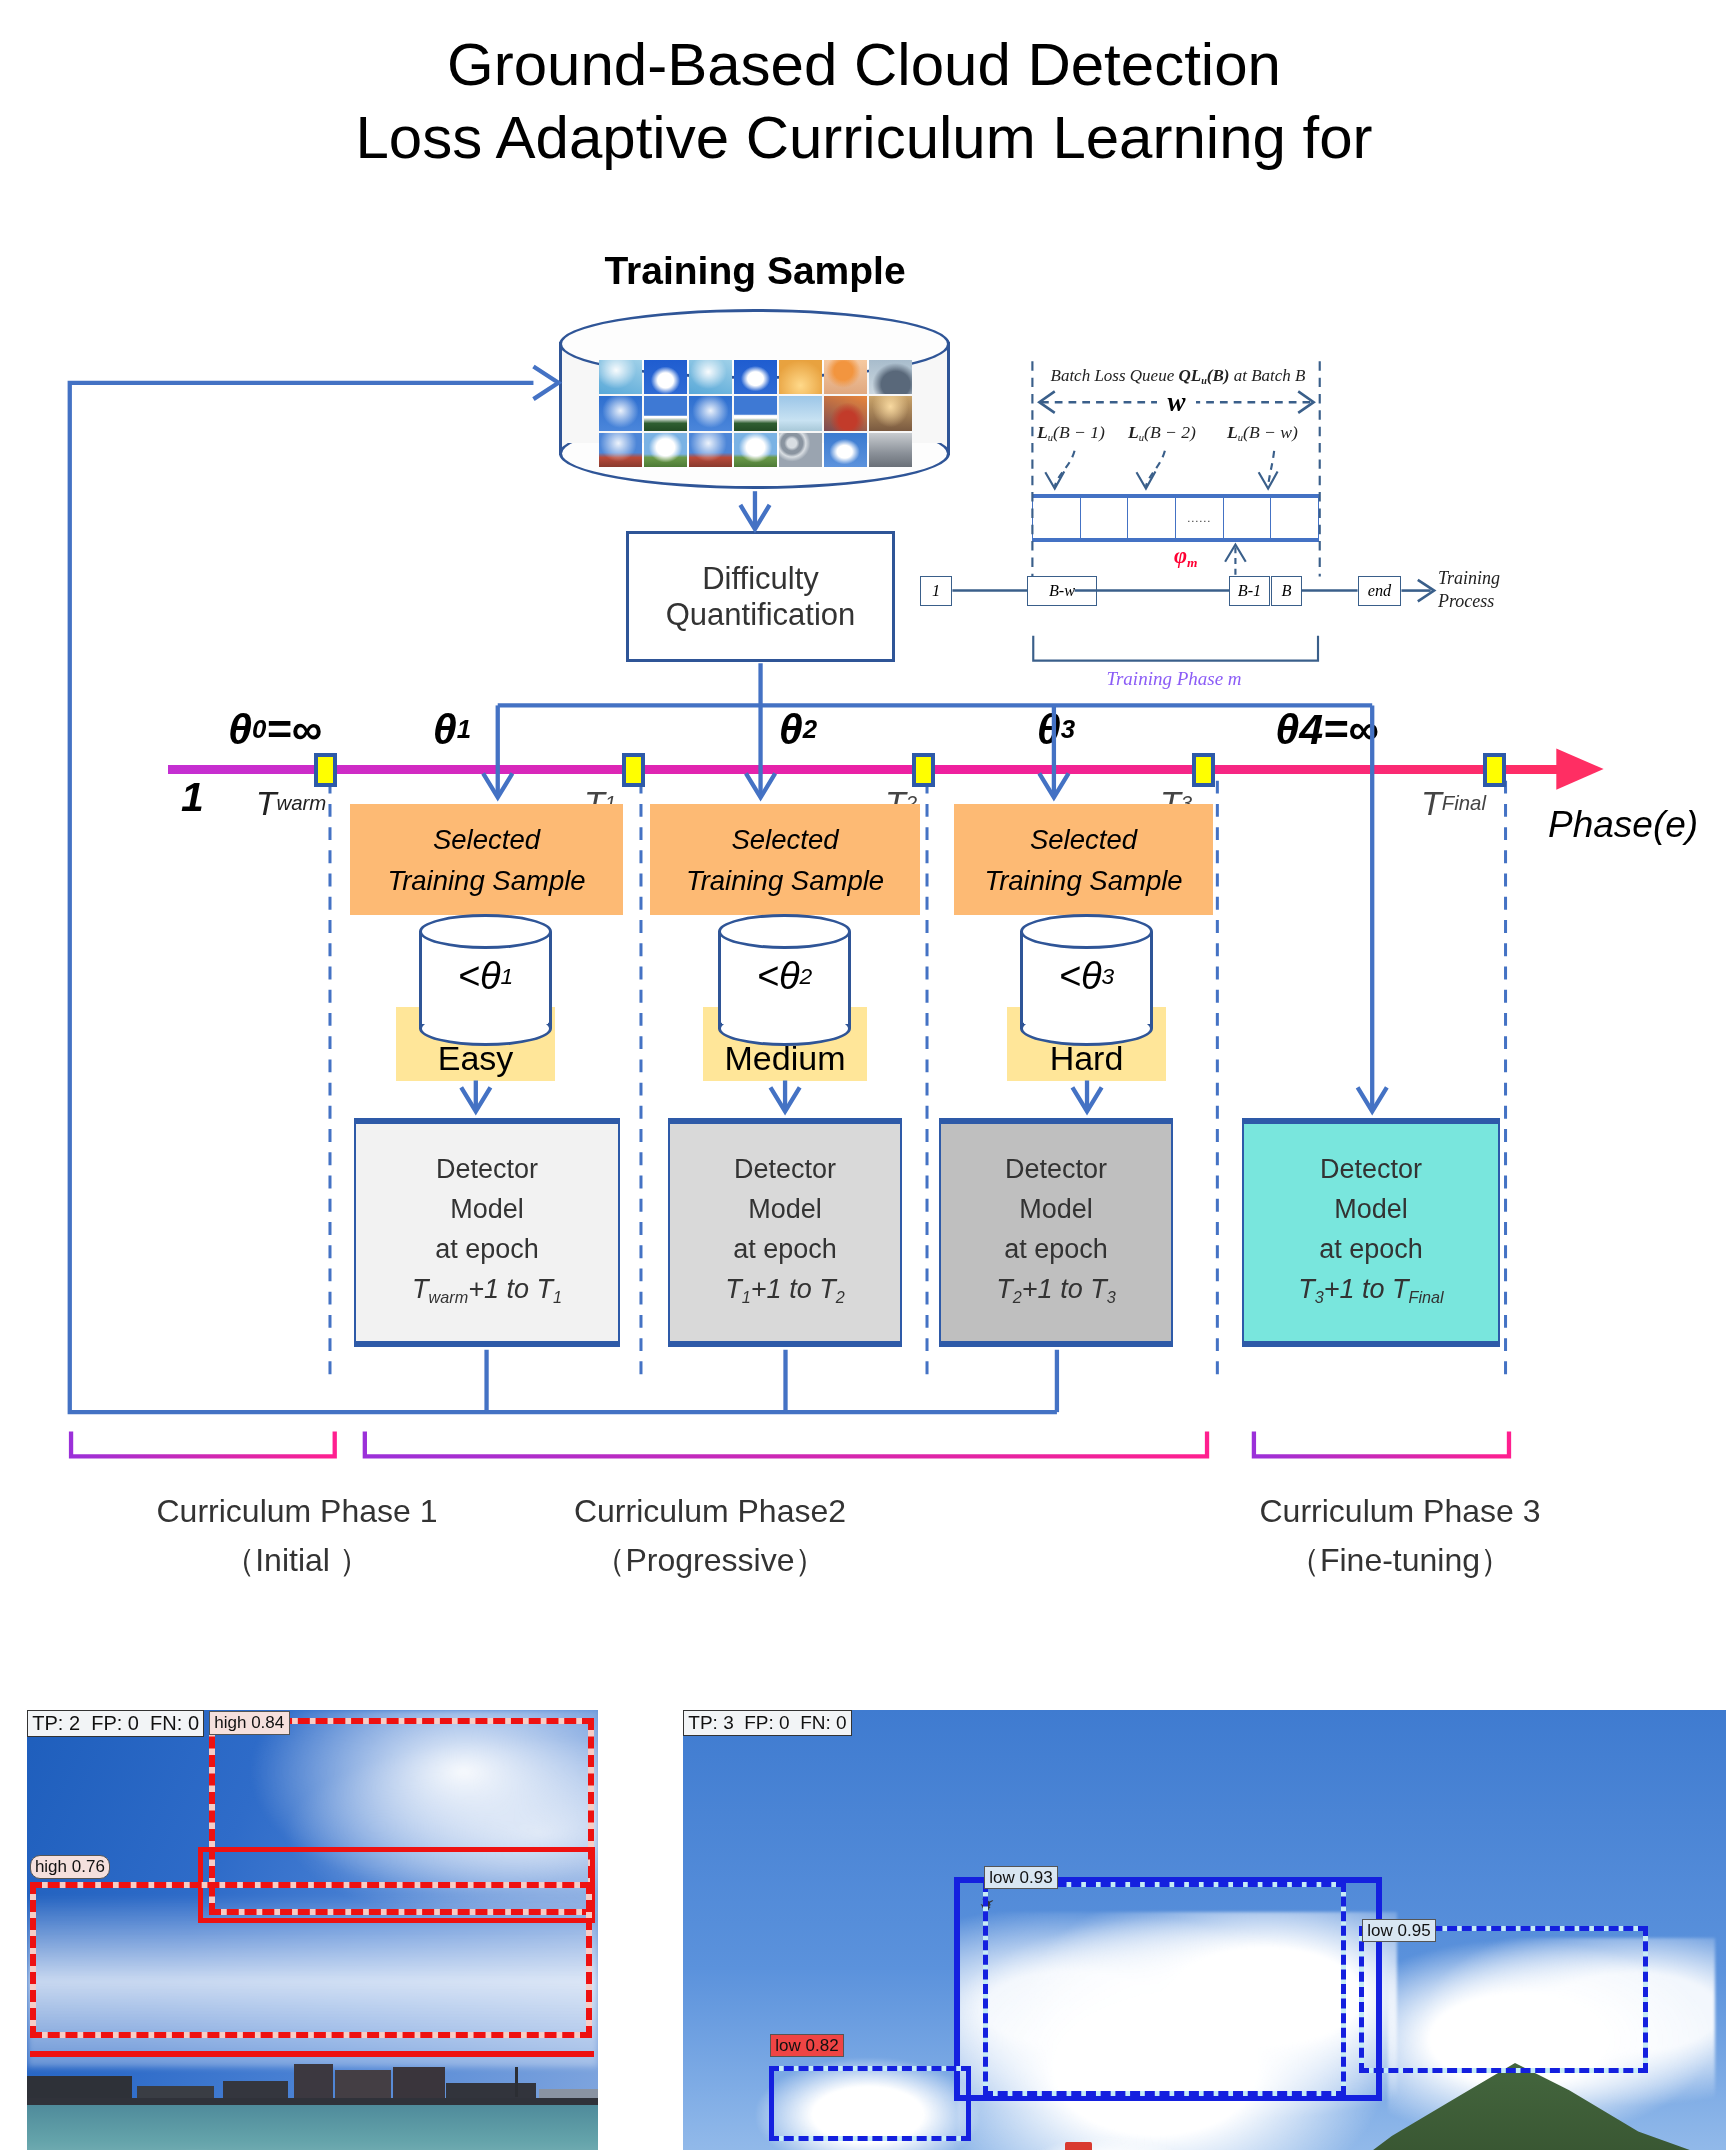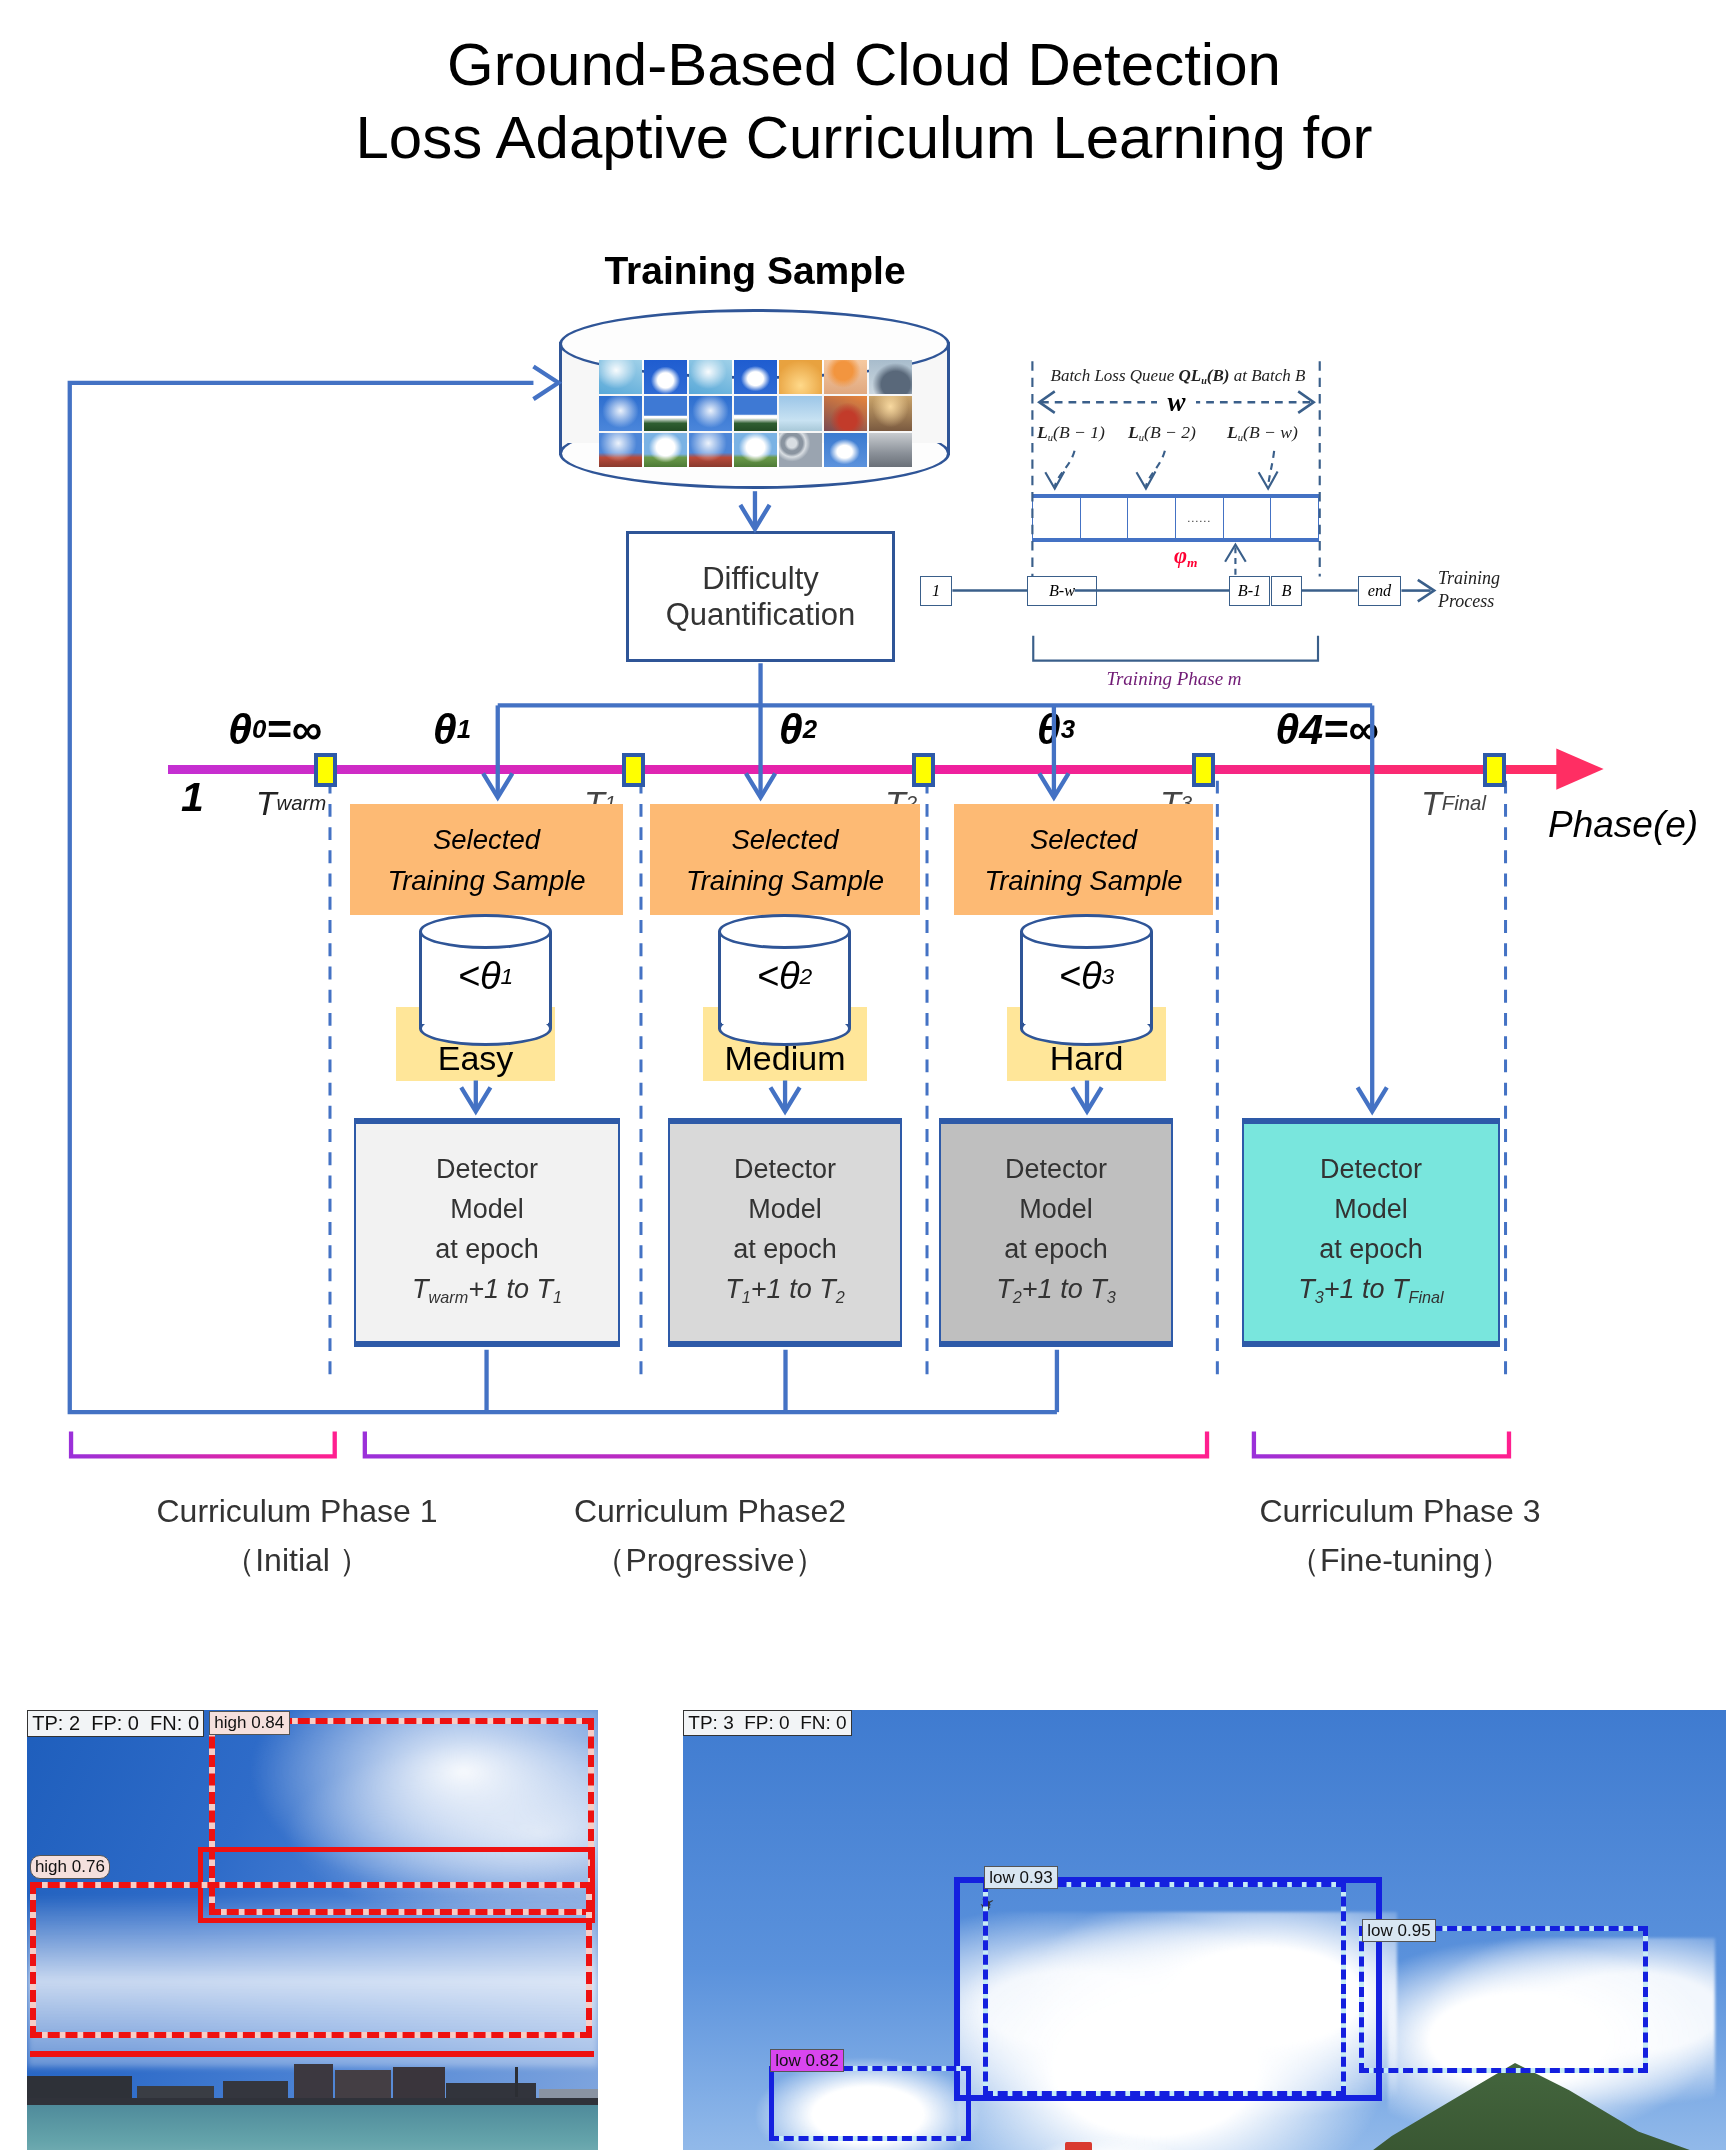--- a/index.html
+++ b/index.html
@@ -195,21 +195,21 @@
   <div class="abs qbox ctr" style="left:1271px;top:576px;width:31px;height:30px;font-size:16.3px;">
       <span>B</span>
     </div>
   <div class="abs qbox ctr" style="left:1358px;top:576px;width:43px;height:30px;font-size:16.3px;">
       <span>end</span>
     </div>
   <div class="abs serif it" style="left:1438px;top:567px;width:120px;font-size:18px;line-height:23px;color:#222;">
     <div>Training</div>
     <div>Process</div>
   </div>
-  <div class="abs serif it ctr" style="left:1045px;top:668px;width:258px;font-size:19px;color:#701a75;">
+  <div class="abs serif it ctr" style="left:1045px;top:668px;width:258px;font-size:19px;color:#8b5cf6;">
     <span>Training  Phase m</span>
   </div>
 
   <div class="abs timeline-bar" style="left:168px;top:765px;width:1394px;background:linear-gradient(90deg,#c42fd2 0%,#ee1fa0 55%,#ff2e63 100%);"></div>
 
   <div class="abs marker" style="left:314px;top:753px;"></div>
   <div class="abs marker" style="left:622px;top:753px;"></div>
   <div class="abs marker" style="left:912px;top:753px;"></div>
   <div class="abs marker" style="left:1192px;top:753px;"></div>
   <div class="abs marker" style="left:1483px;top:753px;"></div>
@@ -428,21 +428,21 @@
     <div class="dashu" style="left:86px;top:356px;width:202px;height:75px;border:5.2px solid #c6ecf6;"></div>
     <div class="dashu" style="left:86px;top:356px;width:202px;height:75px;border:5.2px dashed #1420df;"></div>
     <div class="dashu" style="left:86px;top:356px;width:202px;height:75px;border-left:5.2px solid #1420df;border-right:5.2px solid #1420df;"></div>
 
     <div class="lblchip" style="position:absolute;left:301px;top:156px;height:23px;background:#d8e6f2;font-size:17px;">
       <span>low 0.93</span>
     </div>
     <div class="lblchip" style="position:absolute;left:679px;top:209px;height:23px;background:#d8e6f2;font-size:17px;">
       <span>low 0.95</span>
     </div>
-    <div class="lblchip" style="position:absolute;left:87px;top:339px;height:23px;background:#d946ef;font-size:17px;">
+    <div class="lblchip" style="position:absolute;left:87px;top:324px;height:23px;background:#ef4444;font-size:17px;">
       <span>low 0.82</span>
     </div>
     <div class="lblchip" style="position:absolute;left:0;top:0;height:26px;background:#f2f4f6;font-size:19px;border-color:#333;">
       <span>TP: 3  FP: 0  FN: 0</span>
     </div>
   </div>
 
 </div>
 
 

